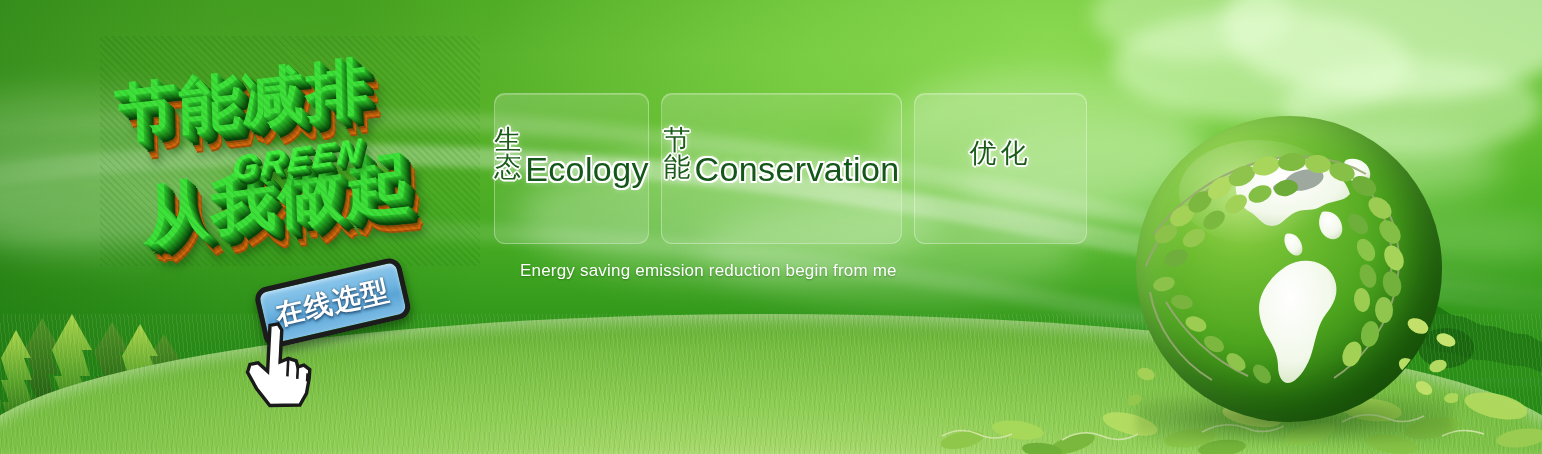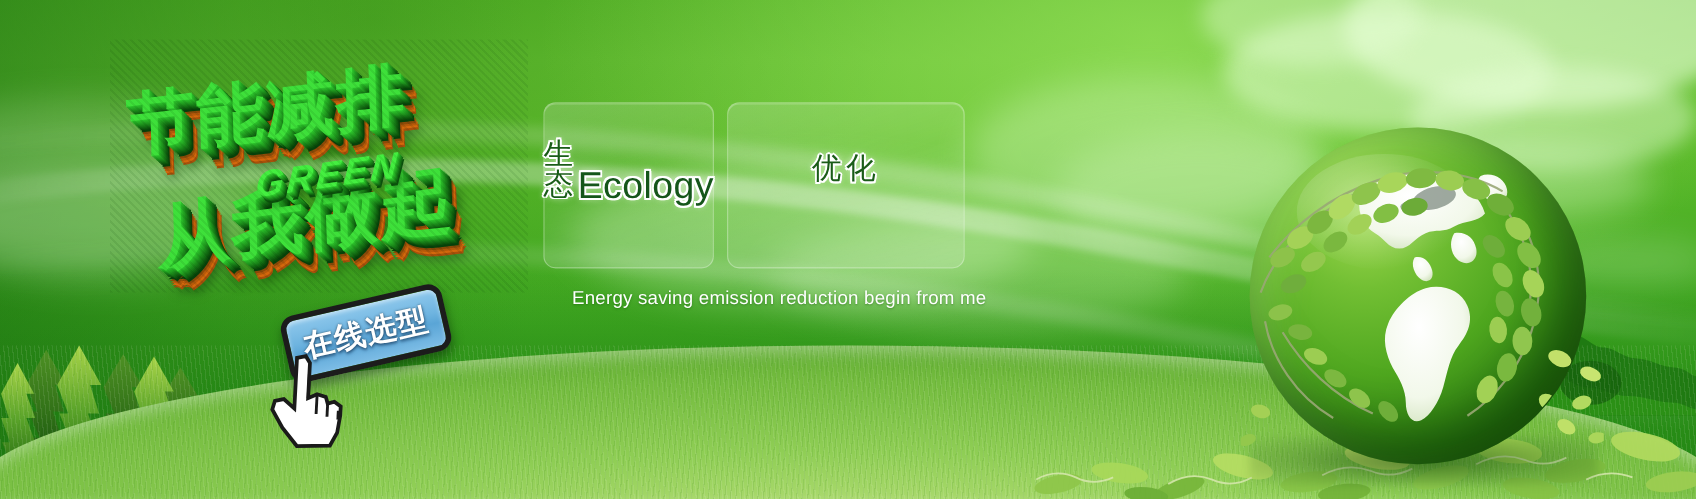--- a/index.html
+++ b/index.html
@@ -234,21 +234,21 @@
     color:#15561a;
     line-height:1;
     letter-spacing:.4px;
     text-shadow:
       -1.6px -1.6px 0 #fff, 1.6px -1.6px 0 #fff, -1.6px 1.6px 0 #fff, 1.6px 1.6px 0 #fff,
       0 -1.8px 0 #fff, 0 1.8px 0 #fff, -1.8px 0 0 #fff, 1.8px 0 0 #fff,
       0 0 7px rgba(255,255,255,.92);
   }
   #card-0{ width:155px; }
   #card-1{ width:241px; }
-  #card-2{ width:216px; }
+  #card-2{ width:173px; }
 
   
   #tagline{
     position:absolute; left:520px; top:261px;
     font-size:17px;
     color:#ffffff;
     letter-spacing:.2px;
     text-shadow:0 1px 2px rgba(20,80,10,.45);
   }
 </style>
@@ -555,20 +555,24 @@
     </g>
   </svg>
 
   <div id="cards">
 
     <div class="card" id="card-0">
       <div class="card-zh">生态</div>
       <div class="card-en">Ecology</div>
     </div>
 
+    <div class="card" id="card-1">
+      <div class="card-zh">节能</div>
+      <div class="card-en">Conservation</div>
+    </div>
 
     <div class="card" id="card-2">
       <div class="card-zh">优化</div>
     </div>
 
   </div>
 
   <div id="tagline">Energy saving emission reduction begin from me</div>
 
 </div>

